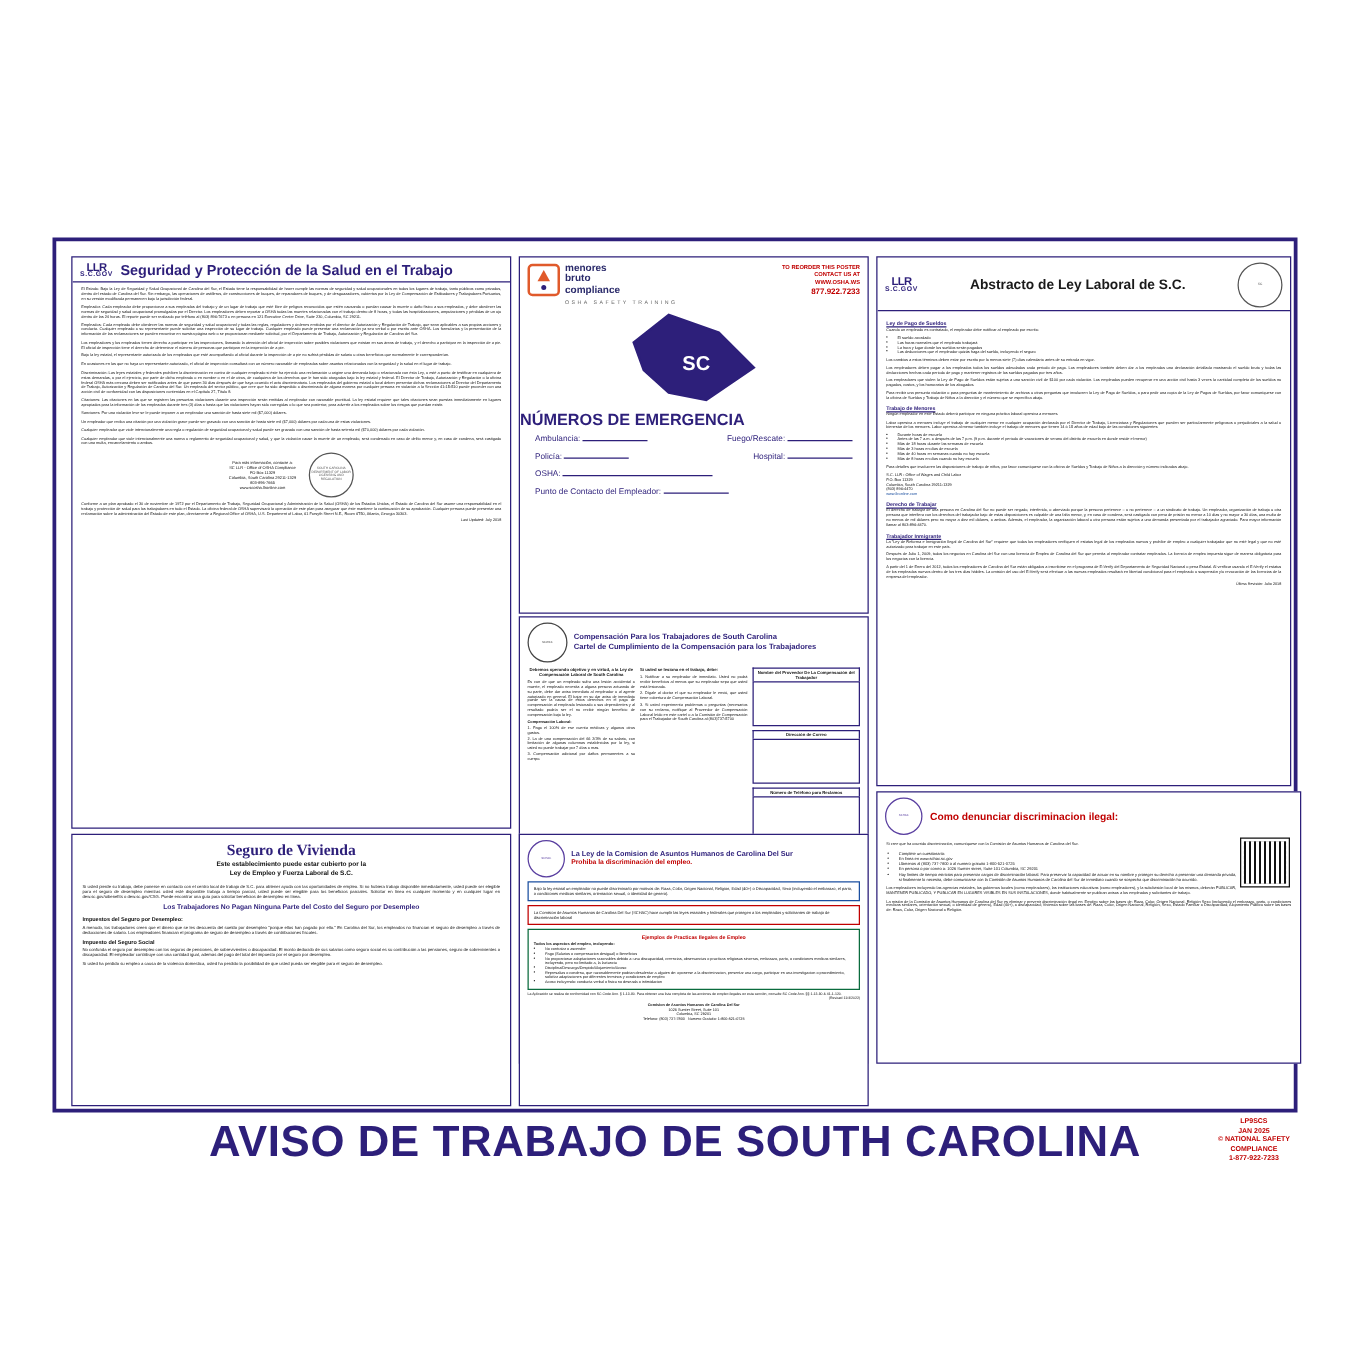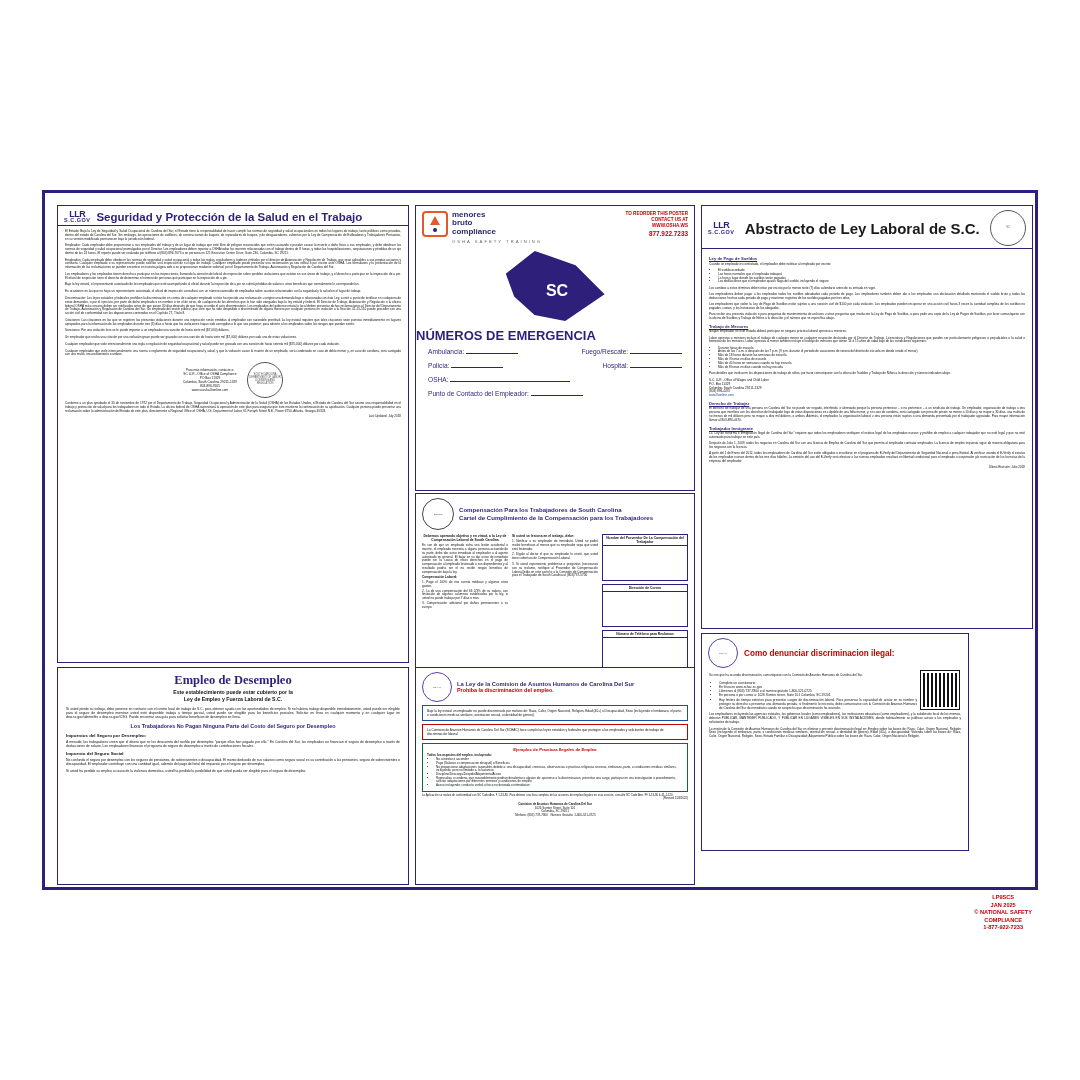--- a/index.html
+++ b/index.html
@@ -50,29 +50,29 @@
   .wc-title{font-size:6.1px;font-weight:bold;color:#2d1f7a;line-height:1.25;}
   .wc-cols{display:flex;gap:4px;padding:2px 6px;}
   .wc-col{flex:1;}
   .wc-box{border:1px solid #2d1f7a;height:34px;margin-bottom:3px;}
   .wc-box-h{font-size:3.4px;font-weight:bold;text-align:center;border:1px solid #2d1f7a;border-bottom:none;padding:1px 0;}
   .wc-seal{width:30px;height:30px;border:1px solid #444;border-radius:50%;font-size:2.3px;display:flex;align-items:center;justify-content:center;text-align:center;color:#444;}
 
   
   #abs{left:652px;top:8px;width:332px;height:424px;}
   .abs-head{display:flex;align-items:center;justify-content:space-between;padding:4px 6px 2px 6px;border-bottom:1px solid #2d1f7a;}
-  .abs-title{font-size:15px;font-weight:bold;color:#1a1a1a;}
+  .abs-title{font-size:11px;font-weight:bold;color:#1a1a1a;}
   .abs-body{padding:4px 7px;}
   .abs-body h4{margin:3px 0 1.5px 0;font-size:4.2px;color:#2d1f7a;text-decoration:underline;}
   .abs-body p{margin:0 0 2.5px 0;}
   .abs-body ul{margin:0 0 2.5px 9px;padding:0;}
   .abs-body li{font-size:3.1px;line-height:1.25;}
 
   
-  #disc{left:652px;top:436px;width:268px;height:218px;}
+  #disc{left:652px;top:436px;width:340px;height:218px;}
   .disc-head{display:flex;align-items:center;gap:6px;padding:4px 6px 0 6px;}
   .disc-title{font-size:8.2px;font-weight:bold;color:#c00000;}
   .disc-body{padding:3px 7px;}
   .disc-body ul{margin:0 0 3px 10px;padding:0;}
   .disc-body li{font-size:3.2px;line-height:1.3;}
   .qr{width:34px;height:34px;background:
      repeating-linear-gradient(90deg,#111 0 2px,#fff 2px 4px),
      repeating-linear-gradient(0deg,#111 0 2px,transparent 2px 4px);
      border:2px solid #fff;outline:1px solid #111;float:right;margin:0 2px 2px 4px;}
   .hr-logo{width:28px;height:28px;border:1px solid #5a3fa0;border-radius:50%;font-size:2.3px;display:flex;align-items:center;justify-content:center;text-align:center;color:#5a3fa0;}
@@ -307,21 +307,21 @@
           <li>Llámenos al (803) 737-7800 o al numero gratuito 1-800-521-0725</li>
           <li>En persona o por correo a: 1026 Sumter street, Suite 101 Columbia, SC 29201</li>
           <li>Hay limites de tiempo estrictos para presentar cargos de discriminación laboral. Para preservar la capacidad de actuar en su nombre y proteger su derecho a presentar una demanda privada, si finalmente lo necesita, debe comunicarse con la Comisión de Asuntos Humanos de Carolina del Sur de inmediato cuando se sospecha que discriminación ha ocurrido.</li>
         </ul>
         <p>Los empleadores incluyendo las agencias estatales, los gobiernos locales (como empleadores), las instituciones educativas (como empleadores), y la subdivisión local de los mismos, deberán PUBLICAR, MANTENER PUBLICADO, Y PUBLICAR EN LUGARES VISIBLES EN SUS INSTALACIONES, donde habitualmente se publican avisos a los empleados y solicitantes de trabajo.</p>
         <p>La misión de la Comisión de Asuntos Humanos de Carolina del Sur es eliminar y prevenir discriminación ilegal en: Empleo sobre las bases de: Raza, Color, Origen Nacional, Religión Sexo (incluyendo el embarazo, parto, o condiciones medicas similares, orientación sexual, o identidad de género), Edad (40+), o discapacidad; Vivienda sobre las bases de: Raza, Color, Origen Nacional, Religión, Sexo, Estado Familiar o Discapacidad; Alojamiento Público sobre las bases de: Raza, Color, Origen Nacional o Religión.</p>
       </div>
     </div>
 
     <div class="panel" id="unemp">
-      <div class="un-title">Empleo de Desempleo</div>
+      <div class="un-title">Seguro de Vivienda</div>
       <div class="un-sub">
         <div>Este establecimiento puede estar cubierto por la</div>
         <div>Ley de Empleo y Fuerza Laboral de S.C.</div>
       </div>
       <div class="un-body tiny2">
         <p style="margin:0 0 3px 0;">Si usted pierde su trabajo, debe ponerse en contacto con el centro local de trabajo de S.C. para obtener ayuda con las oportunidades de empleo. Si no hubiera trabajo disponible inmediatamente, usted puede ser elegible para el seguro de desempleo mientras usted esté disponible trabaja a tiempo parcial, usted puede ser elegible para los beneficios parciales. Solicitar en línea es cualquier momento y en cualquier lugar en dew.sc.gov/uibenefits o dew.sc.gov/CSG. Puede encontrar una guía para solicitar beneficios de desempleo en línea.</p>
         <div class="un-h">Los Trabajadores No Pagan Ninguna Parte del Costo del Seguro por Desempleo</div>
         <div class="un-h2">Impuestos del Seguro por Desempleo:</div>
         <p style="margin:0 0 3px 0;">A menudo, los trabajadores creen que el dinero que se les descuenta del sueldo por desempleo "porque ellos han pagado por ello." En Carolina del Sur, los empleados no financian el seguro de desempleo a través de deducciones de salario. Los empleadores financian el programa de seguro de desempleo a través de contribuciones fiscales.</p>
         <div class="un-h2">Impuesto del Seguro Social</div>
@@ -361,20 +361,21 @@
           <div>Columbia, SC 29201</div>
           <div><span>Telefono: (803) 737-7800</span>&nbsp;&nbsp;&nbsp;<span>Numero Gratuito: 1-800-521-0725</span></div>
         </div>
       </div>
     </div>
 
   </div>
 </div>
 
 <div class="banner">
+  <h1>AVISO DE TRABAJO DE SOUTH CAROLINA</h1>
   <div class="banner-meta">
     <div>LP9SCS</div>
     <div>JAN 2025</div>
     <div>© NATIONAL SAFETY</div>
     <div>COMPLIANCE</div>
     <div>1-877-922-7233</div>
   </div>
 </div>
 
 </body></html>

